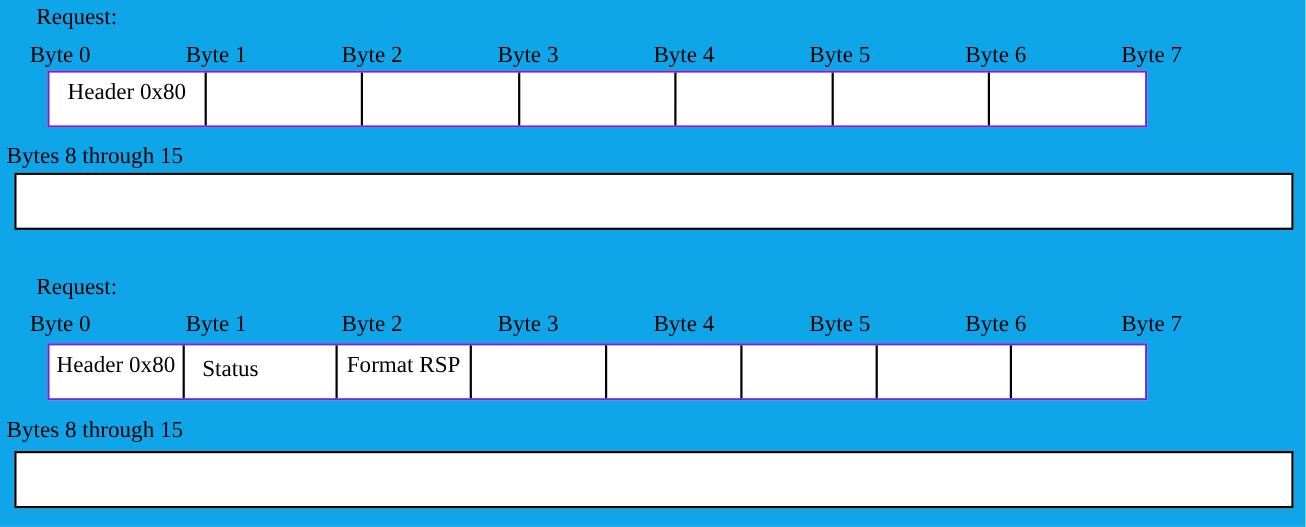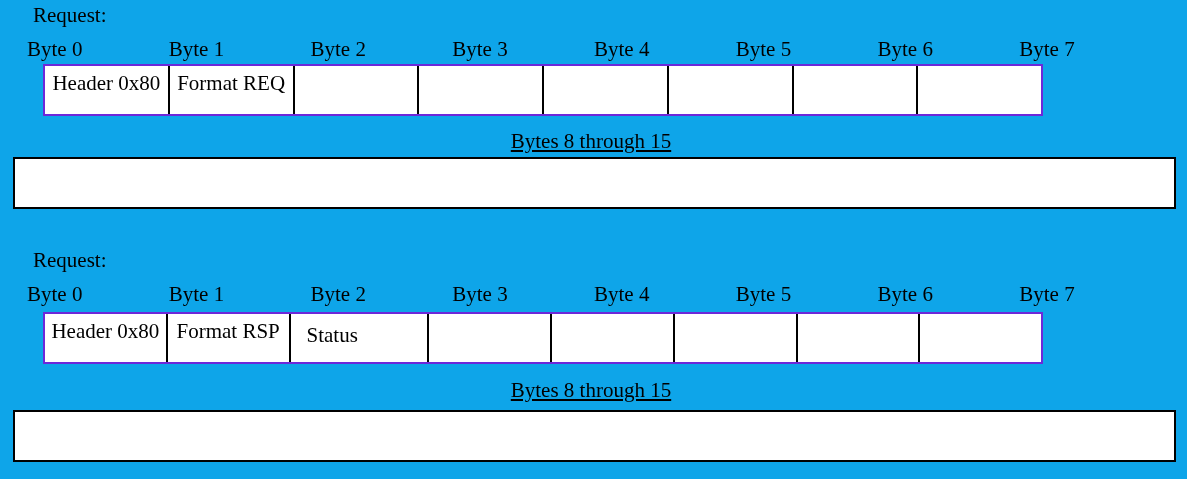--- a/index.html
+++ b/index.html
@@ -51,25 +51,23 @@
     overflow: hidden;
   }
   .byte-cell:last-child { border-right: none; }
   .byte-cell.align-left {
     justify-content: flex-start;
     padding-left: 16px;
     padding-top: 11px;
   }
   .bytes-label {
     position: absolute;
-    left: 16px;
+    left: 6px;
     width: 1150px;
-    text-align: center;
     white-space: nowrap;
-    text-decoration: underline;
   }
   .wide-box {
     position: absolute;
     left: 13px;
     width: 1163px;
     height: 52px;
     border: 2px solid #000000;
     background: #ffffff;
   }
 </style>
@@ -86,21 +84,20 @@
     <span class="byte-header">Byte 2</span>
     <span class="byte-header">Byte 3</span>
     <span class="byte-header">Byte 4</span>
     <span class="byte-header">Byte 5</span>
     <span class="byte-header">Byte 6</span>
     <span class="byte-header">Byte 7</span>
   </div>
 
   <div class="byte-table" style="top:64px">
     <div class="byte-cell">Header 0x80</div>
-    <div class="byte-cell">Format REQ</div>
     <div class="byte-cell"></div>
     <div class="byte-cell"></div>
     <div class="byte-cell"></div>
     <div class="byte-cell"></div>
     <div class="byte-cell"></div>
     <div class="byte-cell"></div>
   </div>
 
   <div class="bytes-label" style="top:131px">Bytes 8 through 15</div>
 
@@ -114,22 +111,22 @@
     <span class="byte-header">Byte 2</span>
     <span class="byte-header">Byte 3</span>
     <span class="byte-header">Byte 4</span>
     <span class="byte-header">Byte 5</span>
     <span class="byte-header">Byte 6</span>
     <span class="byte-header">Byte 7</span>
   </div>
 
   <div class="byte-table" style="top:312px">
     <div class="byte-cell">Header 0x80</div>
+    <div class="byte-cell align-left">Status</div>
     <div class="byte-cell">Format RSP</div>
-    <div class="byte-cell align-left">Status</div>
     <div class="byte-cell"></div>
     <div class="byte-cell"></div>
     <div class="byte-cell"></div>
     <div class="byte-cell"></div>
     <div class="byte-cell"></div>
   </div>
 
   <div class="bytes-label" style="top:380px">Bytes 8 through 15</div>
 
   <div class="wide-box" style="top:410px"></div>

